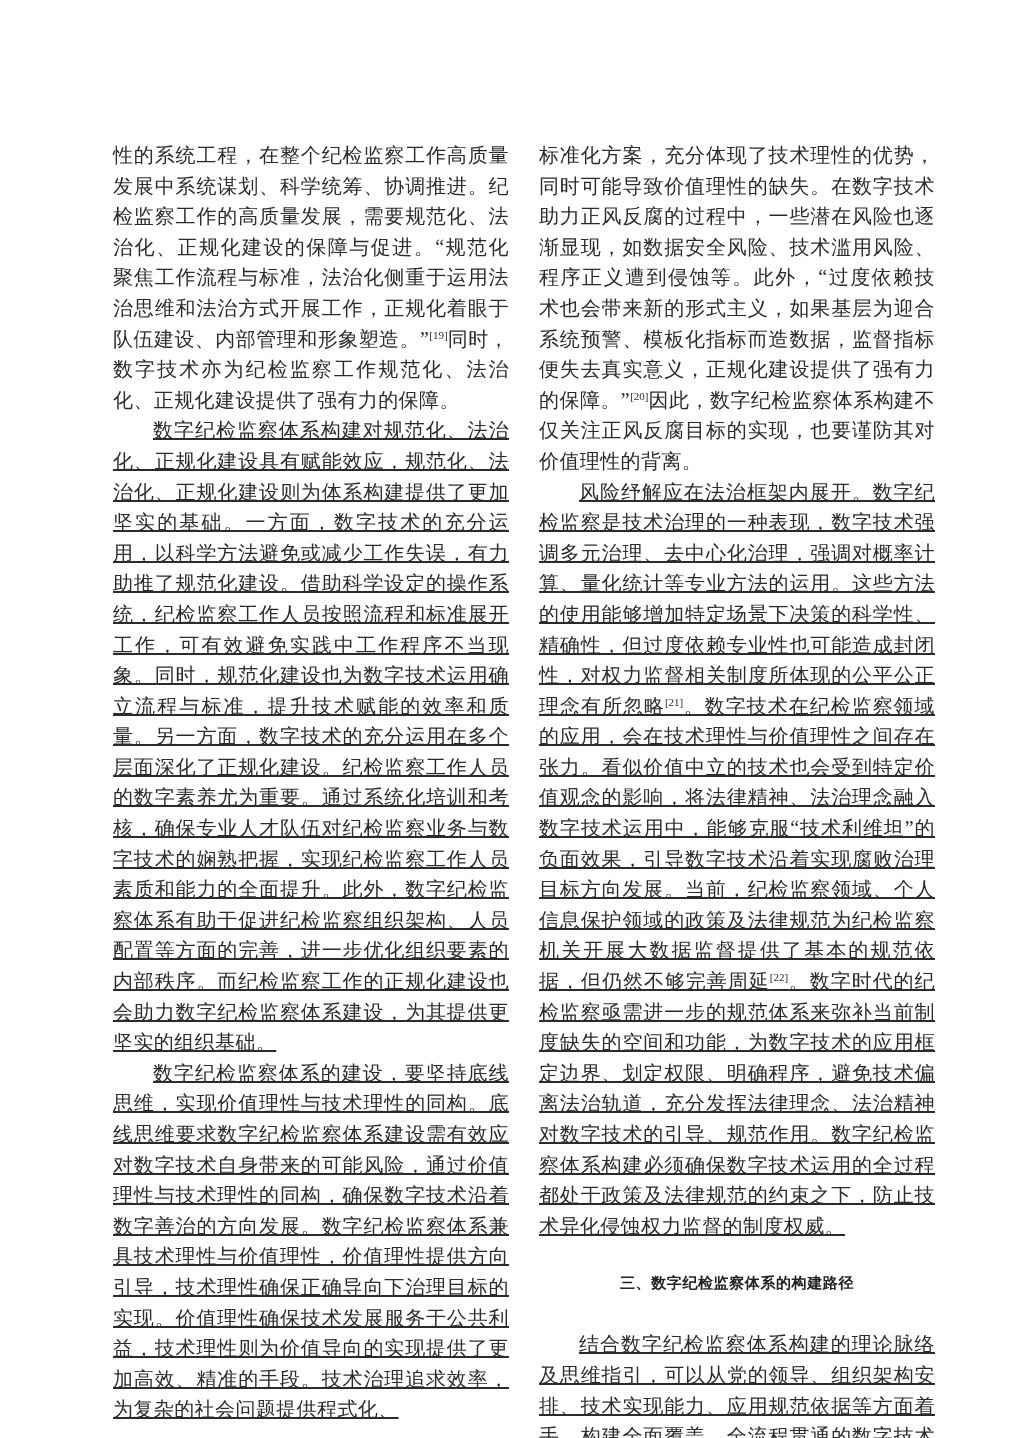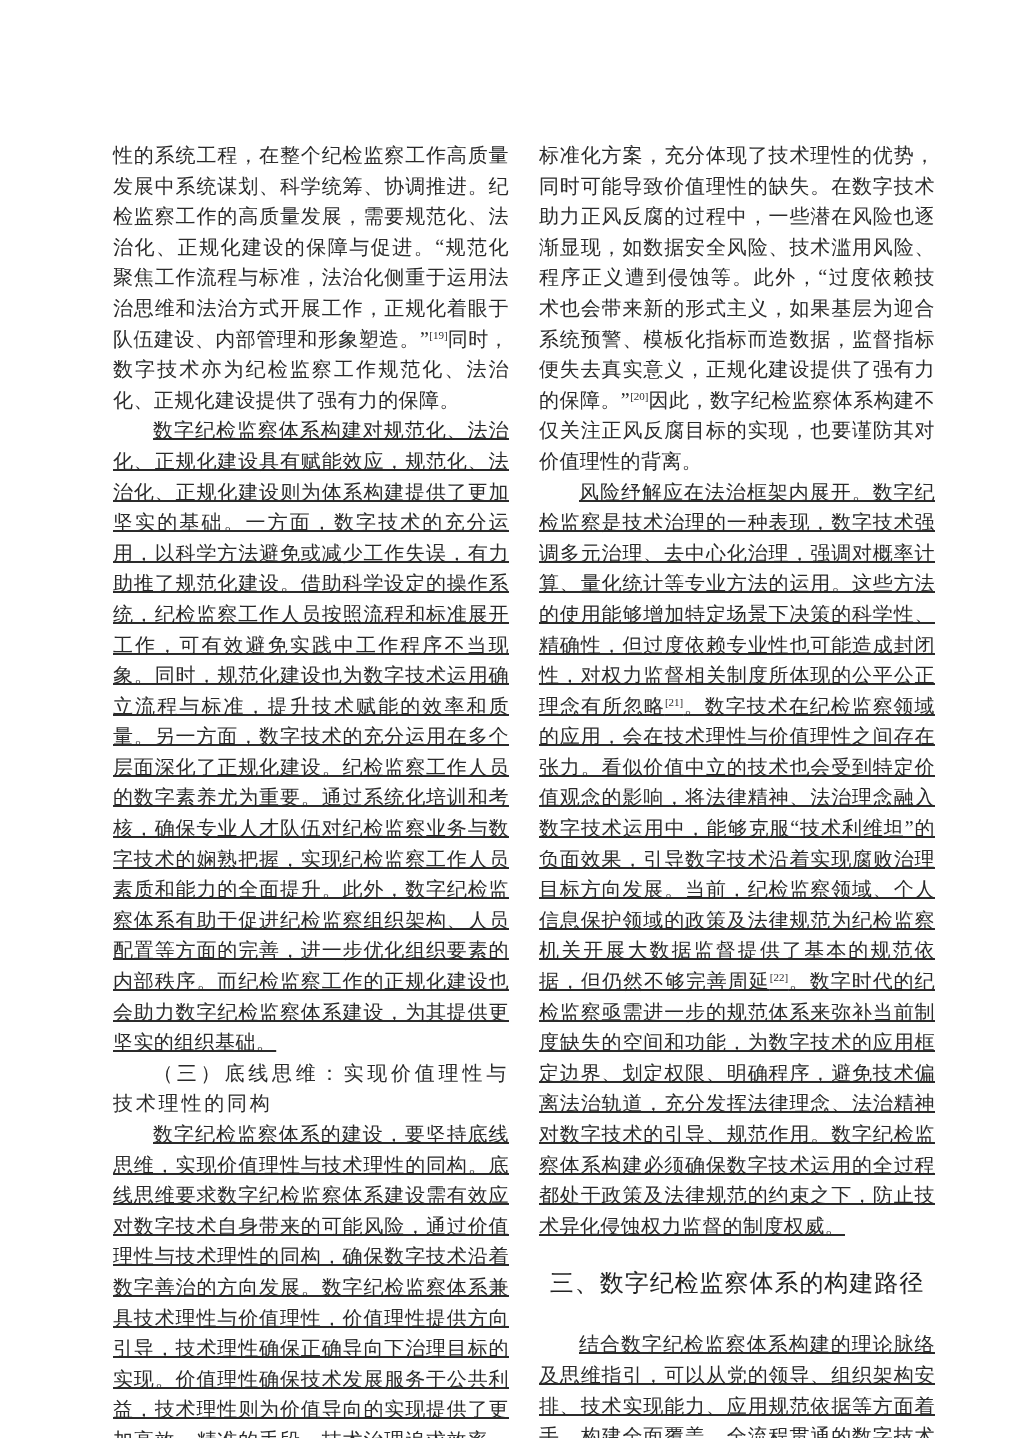--- a/index.html
+++ b/index.html
@@ -50,39 +50,38 @@
     letter-spacing: 0;
   }
   .subheading {
     text-indent: 2em;
     letter-spacing: 0.14em;
     font-family: "Liberation Serif", "DejaVu Serif", serif;
     font-style: normal;
   }
   .section-heading {
     font-family: "Liberation Sans", "DejaVu Sans", sans-serif;
-    font-weight: normal;
-    font-size: 24px;
+    font-weight: bold;
+    font-size: 15px;
     line-height: 30px;
     text-align: center;
     text-indent: 0;
     letter-spacing: 0.04em;
     margin: 27px 0 31px 0 !important;
     color: #222222;
   }
 </style>
 </head>
 <body>
 
 <div class="page">
 
   <div class="col">
     <p class="noindent"><span>性的系统工程，在整个纪检监察工作高质量发展中系统谋划、科学统筹、协调推进。纪检监察工作的高质量发展，需要规范化、法治化、正规化建设的保障与促进。“规范化聚焦工作流程与标准，法治化侧重于运用法治思维和法治方式开展工作，正规化着眼于队伍建设、内部管理和形象塑造。”</span><sup class="ref">[19]</sup><span>同时，数字技术亦为纪检监察工作规范化、法治化、正规化建设提供了强有力的保障。</span></p>
     <p class="indent">数字纪检监察体系构建对规范化、法治化、正规化建设具有赋能效应，规范化、法治化、正规化建设则为体系构建提供了更加坚实的基础。一方面，数字技术的充分运用，以科学方法避免或减少工作失误，有力助推了规范化建设。借助科学设定的操作系统，纪检监察工作人员按照流程和标准展开工作，可有效避免实践中工作程序不当现象。同时，规范化建设也为数字技术运用确立流程与标准，提升技术赋能的效率和质量。另一方面，数字技术的充分运用在多个层面深化了正规化建设。纪检监察工作人员的数字素养尤为重要。通过系统化培训和考核，确保专业人才队伍对纪检监察业务与数字技术的娴熟把握，实现纪检监察工作人员素质和能力的全面提升。此外，数字纪检监察体系有助于促进纪检监察组织架构、人员配置等方面的完善，进一步优化组织要素的内部秩序。而纪检监察工作的正规化建设也会助力数字纪检监察体系建设，为其提供更坚实的组织基础。</p>
-    <p class="subheading">（三）底线思维：实现价值理性与技术理性的同构</p>
     <p class="indent">数字纪检监察体系的建设，要坚持底线思维，实现价值理性与技术理性的同构。底线思维要求数字纪检监察体系建设需有效应对数字技术自身带来的可能风险，通过价值理性与技术理性的同构，确保数字技术沿着数字善治的方向发展。数字纪检监察体系兼具技术理性与价值理性，价值理性提供方向引导，技术理性确保正确导向下治理目标的实现。价值理性确保技术发展服务于公共利益，技术理性则为价值导向的实现提供了更加高效、精准的手段。技术治理追求效率，为复杂的社会问题提供程式化、</p>
   </div>
 
   <div class="col">
     <p class="noindent"><span>标准化方案，充分体现了技术理性的优势，同时可能导致价值理性的缺失。在数字技术助力正风反腐的过程中，一些潜在风险也逐渐显现，如数据安全风险、技术滥用风险、程序正义遭到侵蚀等。此外，“过度依赖技术也会带来新的形式主义，如果基层为迎合系统预警、模板化指标而造数据，监督指标便失去真实意义，正规化建设提供了强有力的保障。”</span><sup class="ref">[20]</sup><span>因此，数字纪检监察体系构建不仅关注正风反腐目标的实现，也要谨防其对价值理性的背离。</span></p>
     <p class="indent"><span>风险纾解应在法治框架内展开。数字纪检监察是技术治理的一种表现，数字技术强调多元治理、去中心化治理，强调对概率计算、量化统计等专业方法的运用。这些方法的使用能够增加特定场景下决策的科学性、精确性，但过度依赖专业性也可能造成封闭性，对权力监督相关制度所体现的公平公正理念有所忽略</span><sup class="ref">[21]</sup><span>。数字技术在纪检监察领域的应用，会在技术理性与价值理性之间存在张力。看似价值中立的技术也会受到特定价值观念的影响，将法律精神、法治理念融入数字技术运用中，能够克服“技术利维坦”的负面效果，引导数字技术沿着实现腐败治理目标方向发展。当前，纪检监察领域、个人信息保护领域的政策及法律规范为纪检监察机关开展大数据监督提供了基本的规范依据，但仍然不够完善周延</span><sup class="ref">[22]</sup><span>。数字时代的纪检监察亟需进一步的规范体系来弥补当前制度缺失的空间和功能，为数字技术的应用框定边界、划定权限、明确程序，避免技术偏离法治轨道，充分发挥法律理念、法治精神对数字技术的引导、规范作用。数字纪检监察体系构建必须确保数字技术运用的全过程都处于政策及法律规范的约束之下，防止技术异化侵蚀权力监督的制度权威。</span></p>
     <p class="section-heading">三、数字纪检监察体系的构建路径</p>
     <p class="indent">结合数字纪检监察体系构建的理论脉络及思维指引，可以从党的领导、组织架构安排、技术实现能力、应用规范依据等方面着手，构建全面覆盖、全流程贯通的数字技术与纪检监察深度融合、质效同步实现的制度体系。</p>
   </div>
 

